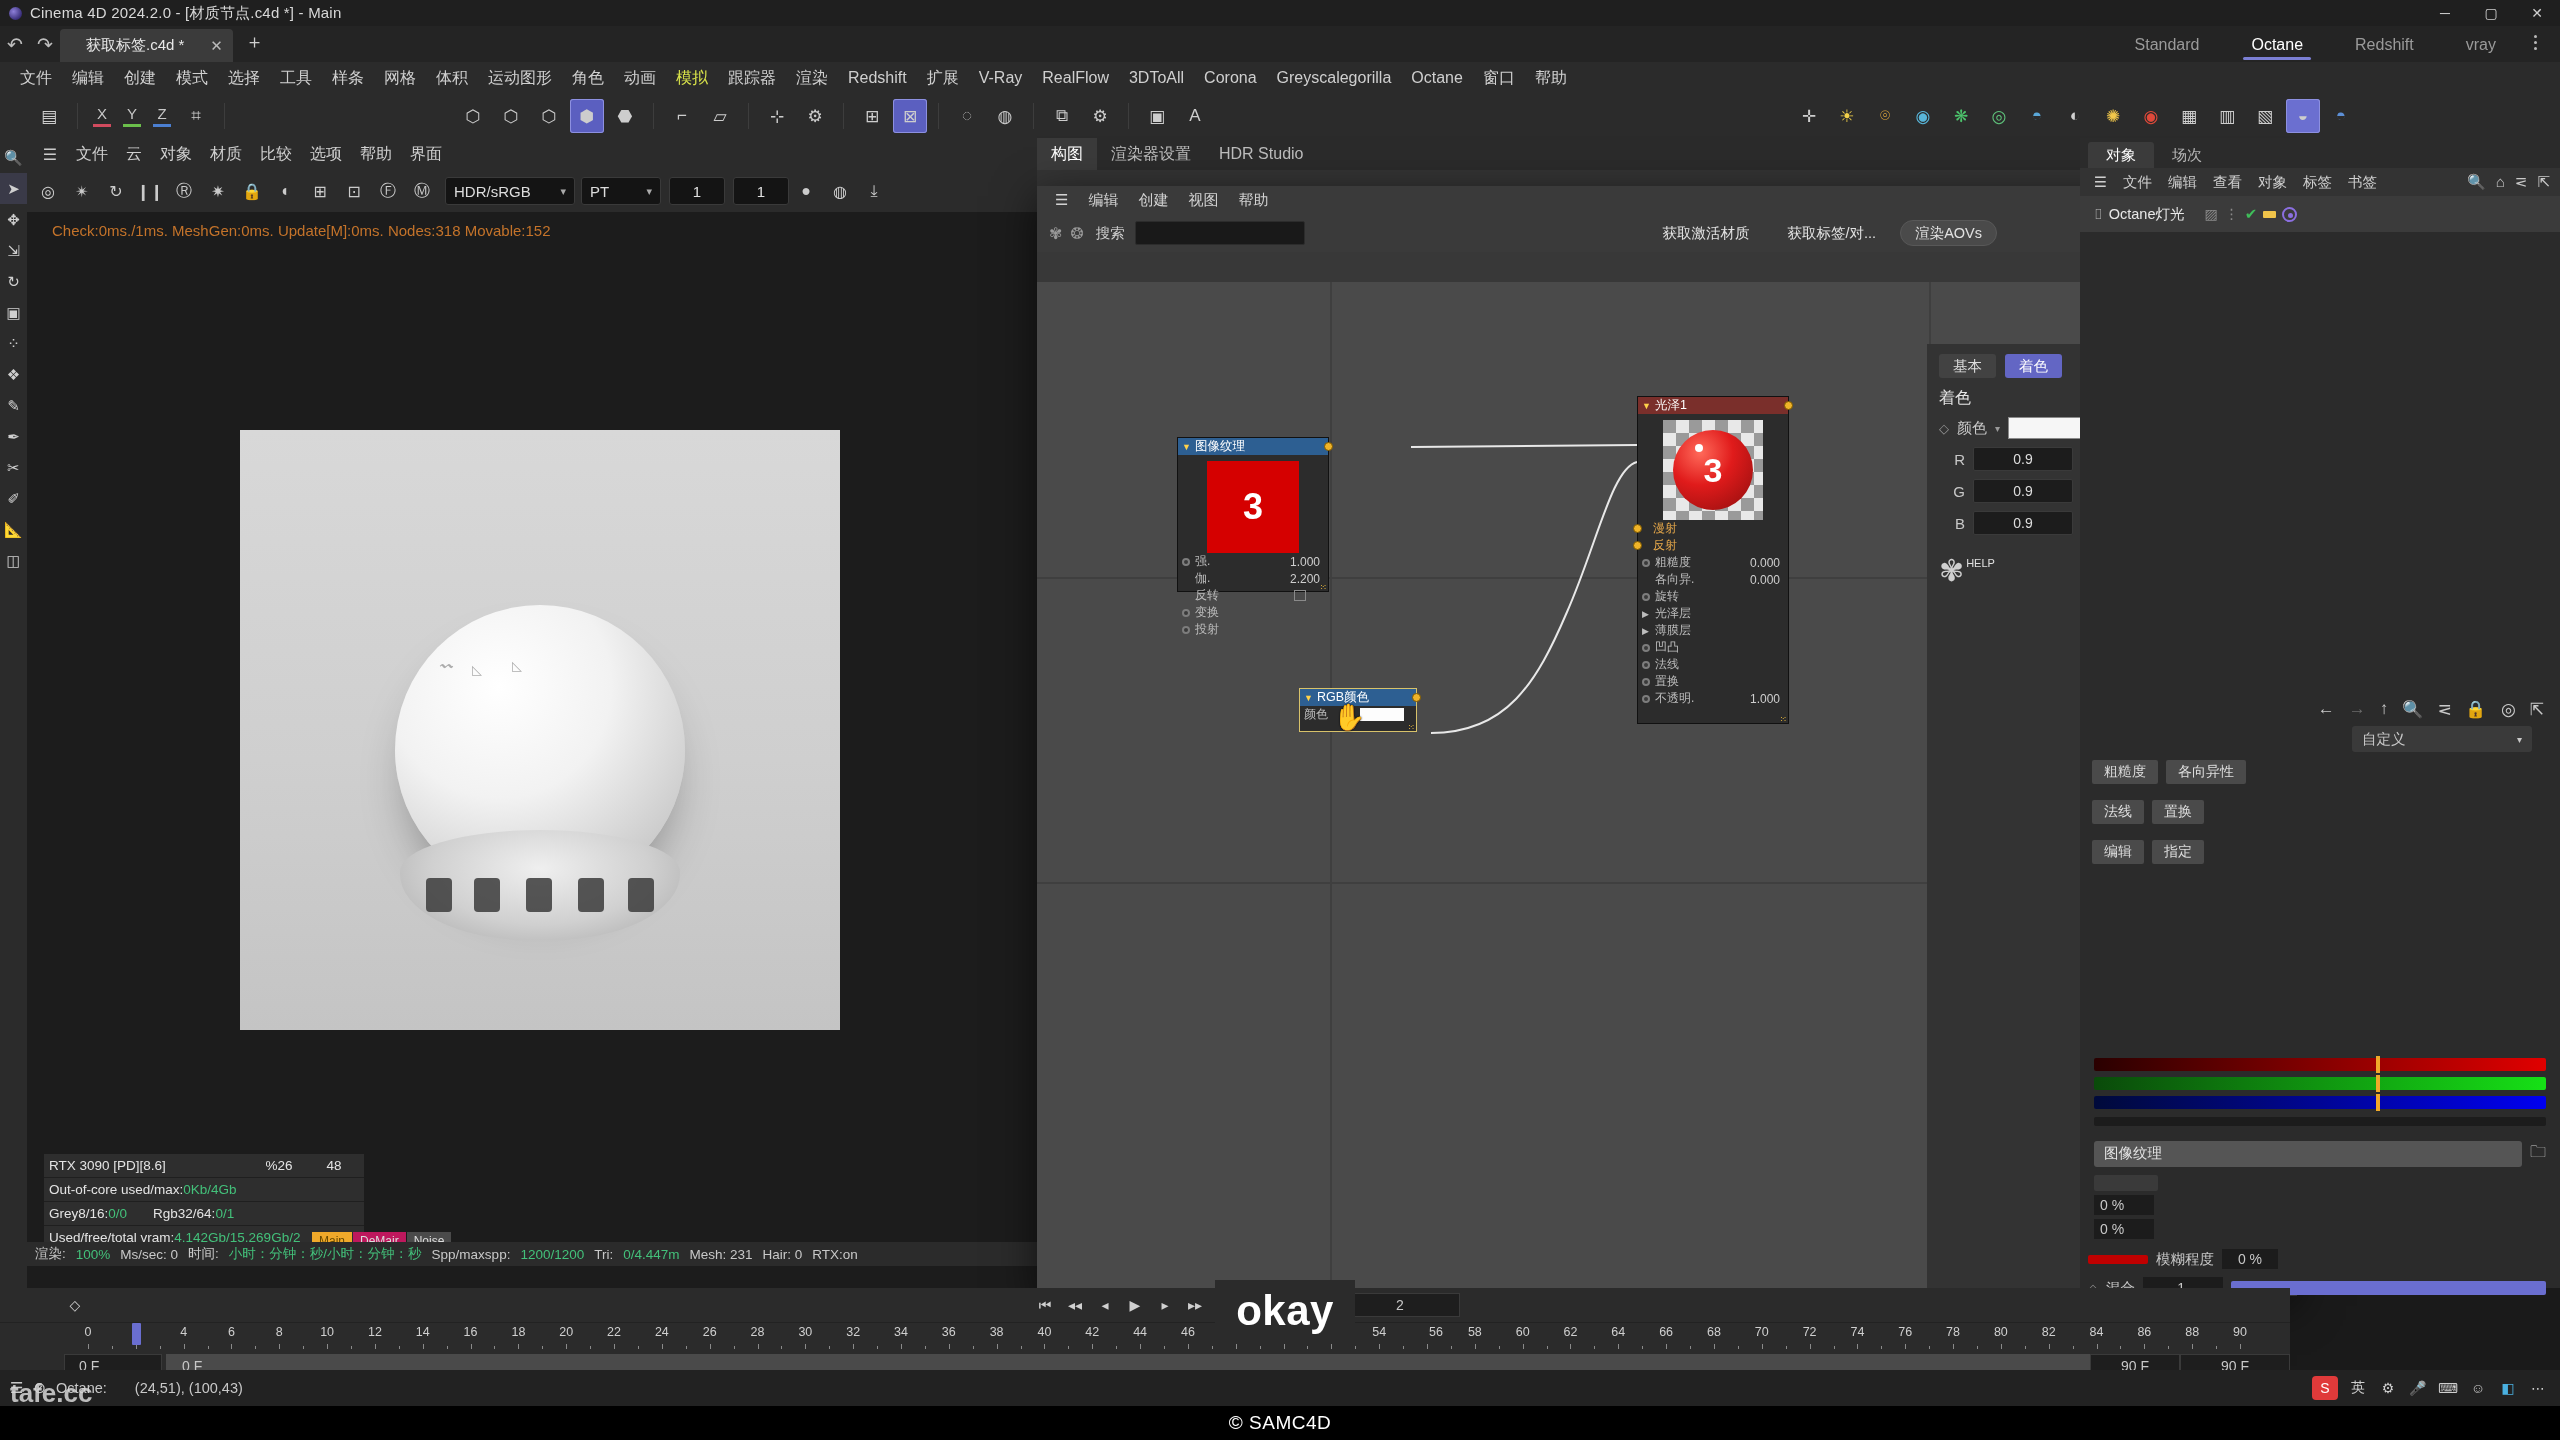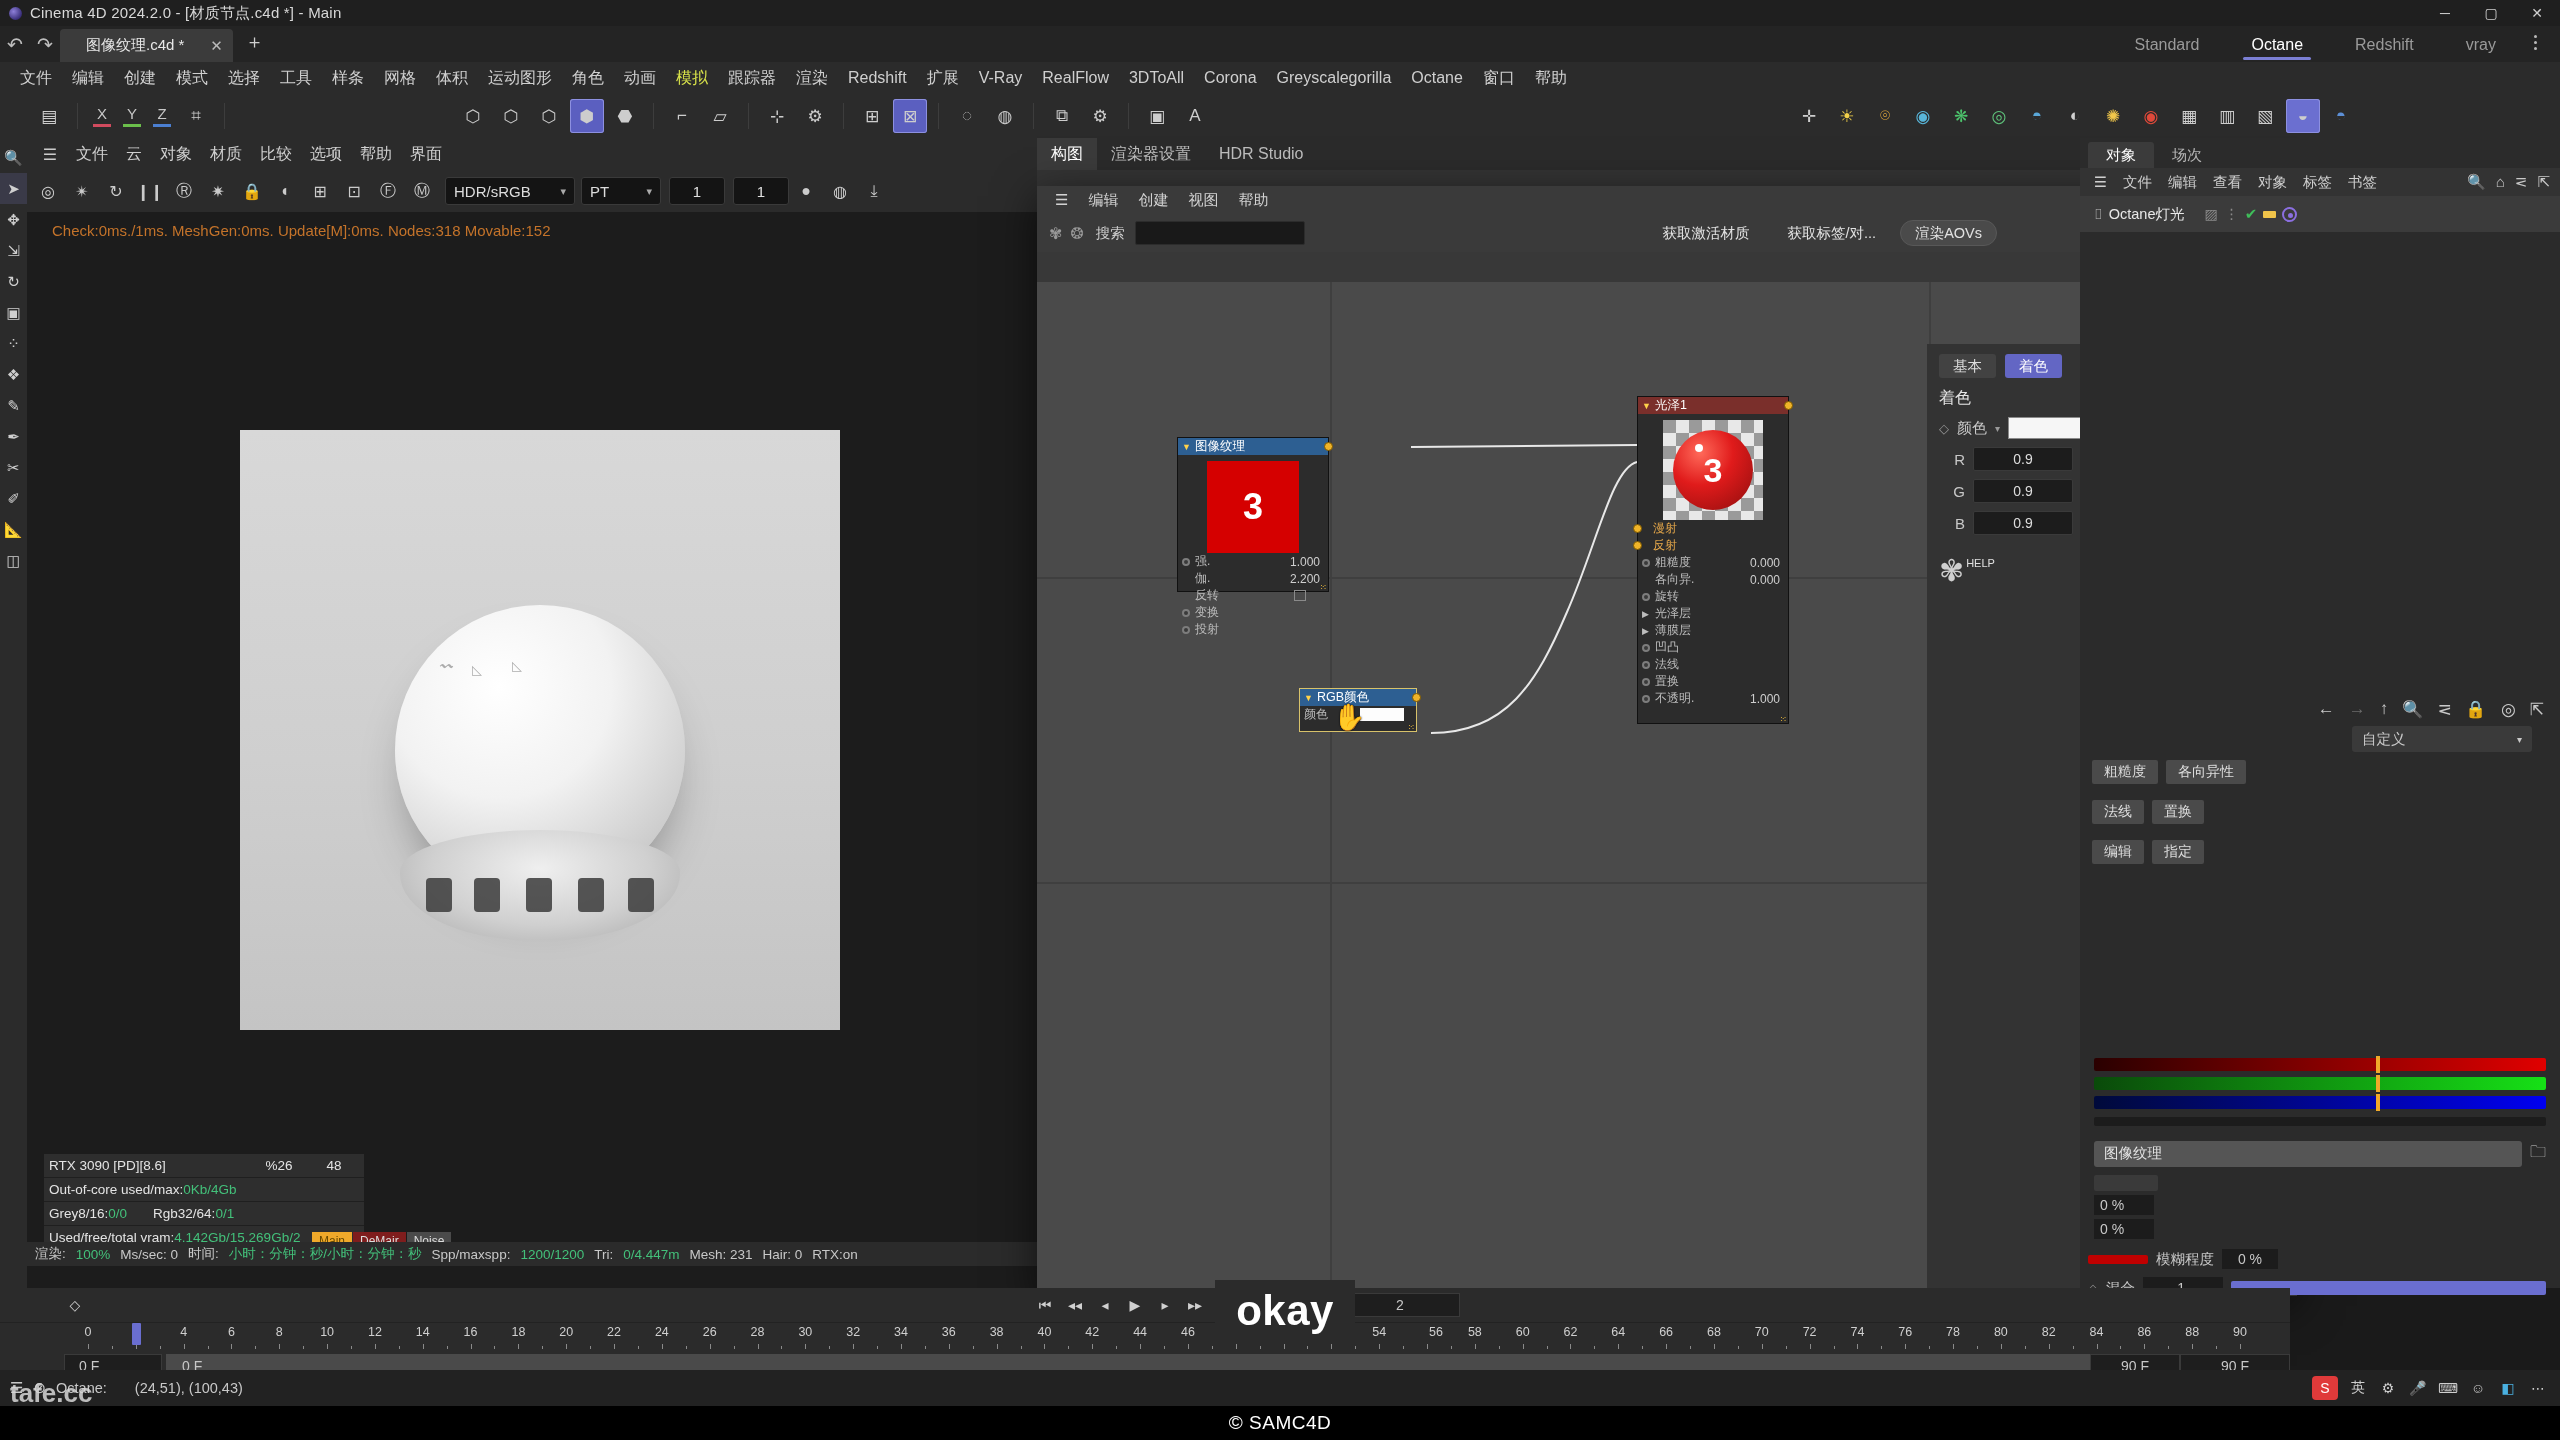--- a/index.html
+++ b/index.html
@@ -181,21 +181,21 @@
     <div>─</div>
     <div>▢</div>
     <div>✕</div>
   </div>
 </div>
 
 <div id="tabrow" class="abs">
   <div class="undo">↶</div>
   <div class="undo">↷</div>
   <div id="doctab">
-    <span class="nm">图像纹理.c4d *</span>
+    <span class="nm">获取标签.c4d *</span>
     <span class="x">✕</span>
   </div>
   <div class="plus">＋</div>
   <div id="layouts">
     <div class="ltab">Standard</div>
     <div class="ltab act">Octane</div>
     <div class="ltab">Redshift</div>
     <div class="ltab">vray</div>
     <div class="kebab">
         <i></i>
@@ -374,21 +374,21 @@
       <span style="margin-left:26px">Rgb32/64: </span>
       <span class="grn">0/1</span>
     </div>
   <div class="srow" style="position:relative">
     <span>Used/free/total vram: </span>
       <span class="grn">4.142Gb/15.269Gb/2</span>
   </div>
 </div>
 <div class="abs" style="left:312px;top:1232px;display:flex;gap:1px;">
   <div style="background:#f0a92a;color:#6a4a00;font-size:12px;padding:2px 7px;">Main</div>
-  <div style="background:#7f1d1d;color:#ddd;font-size:12px;padding:2px 7px;">DeMair</div>
+  <div style="background:#be185d;color:#ddd;font-size:12px;padding:2px 7px;">DeMair</div>
   <div style="background:#4a4a4a;color:#ddd;font-size:12px;padding:2px 7px;">Noise</div>
 </div>
 
 <div id="statbar" class="abs">
   <span>渲染:</span>
   <span class="grn">100%</span>
   <span>Ms/sec: 0</span>
   <span>时间:</span>
   <span class="grn">小时：分钟：秒/小时：分钟：秒</span>
   <span>Spp/maxspp:</span>

